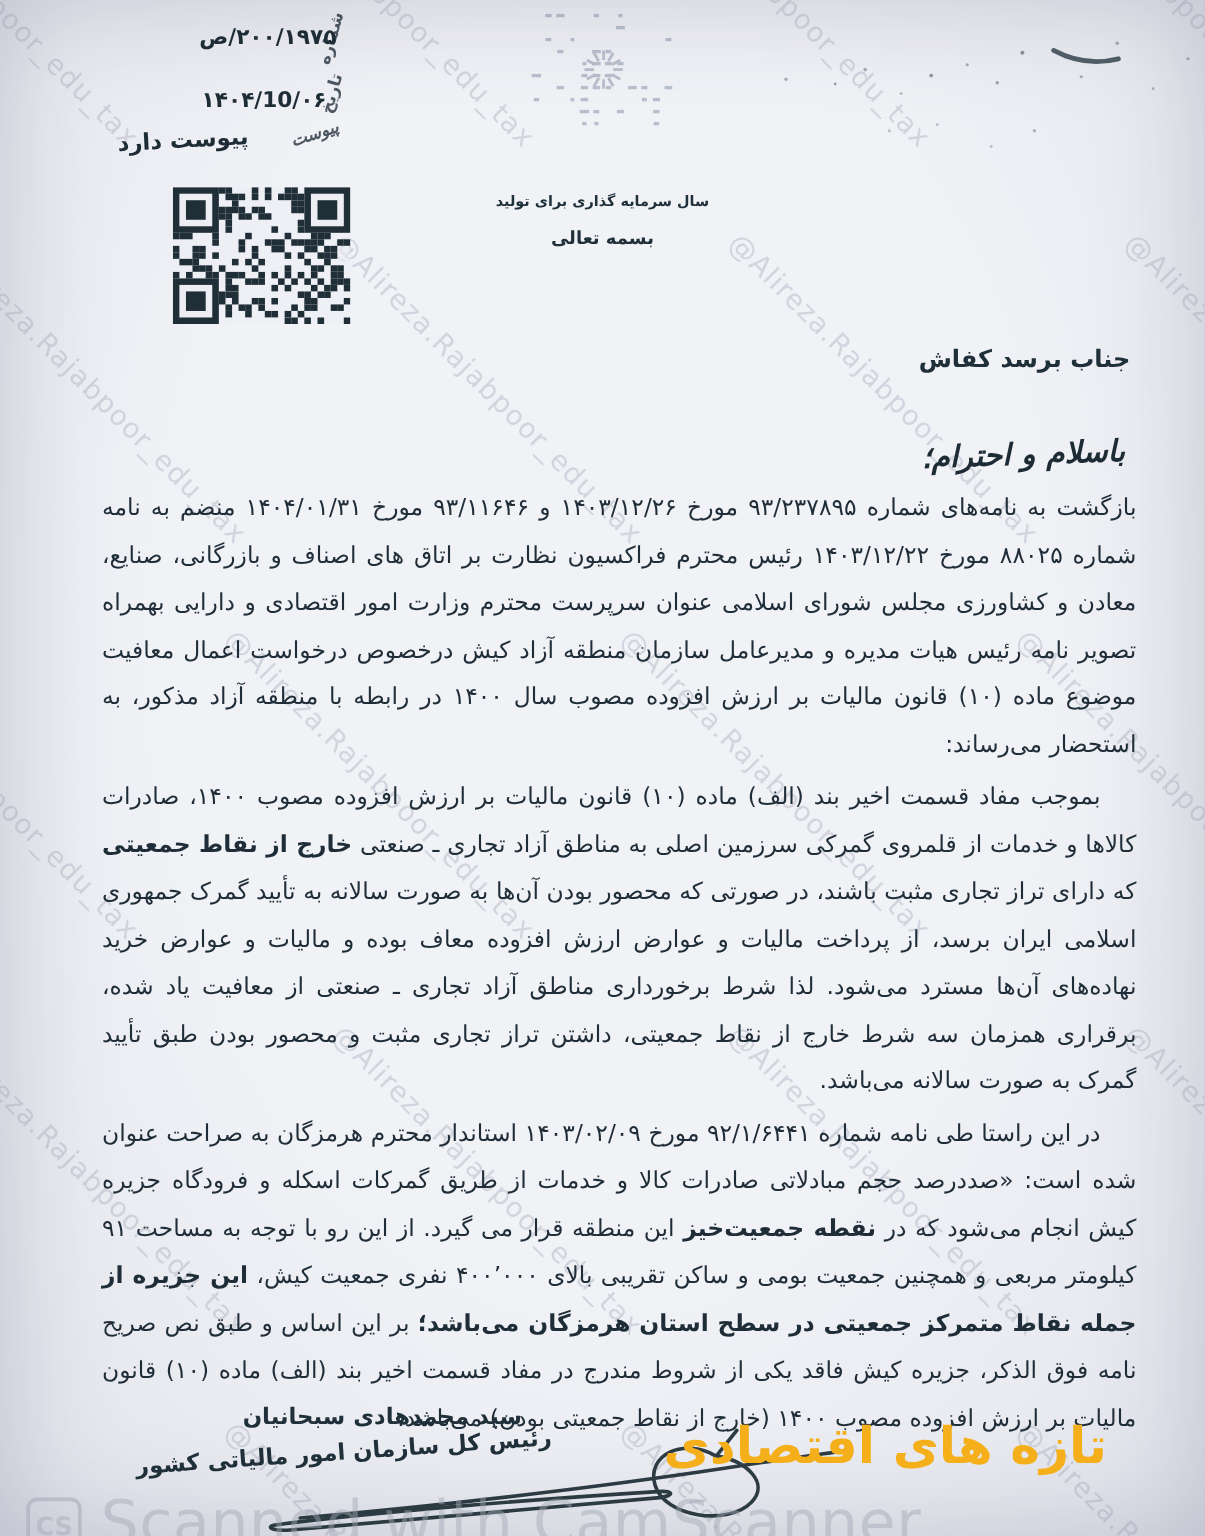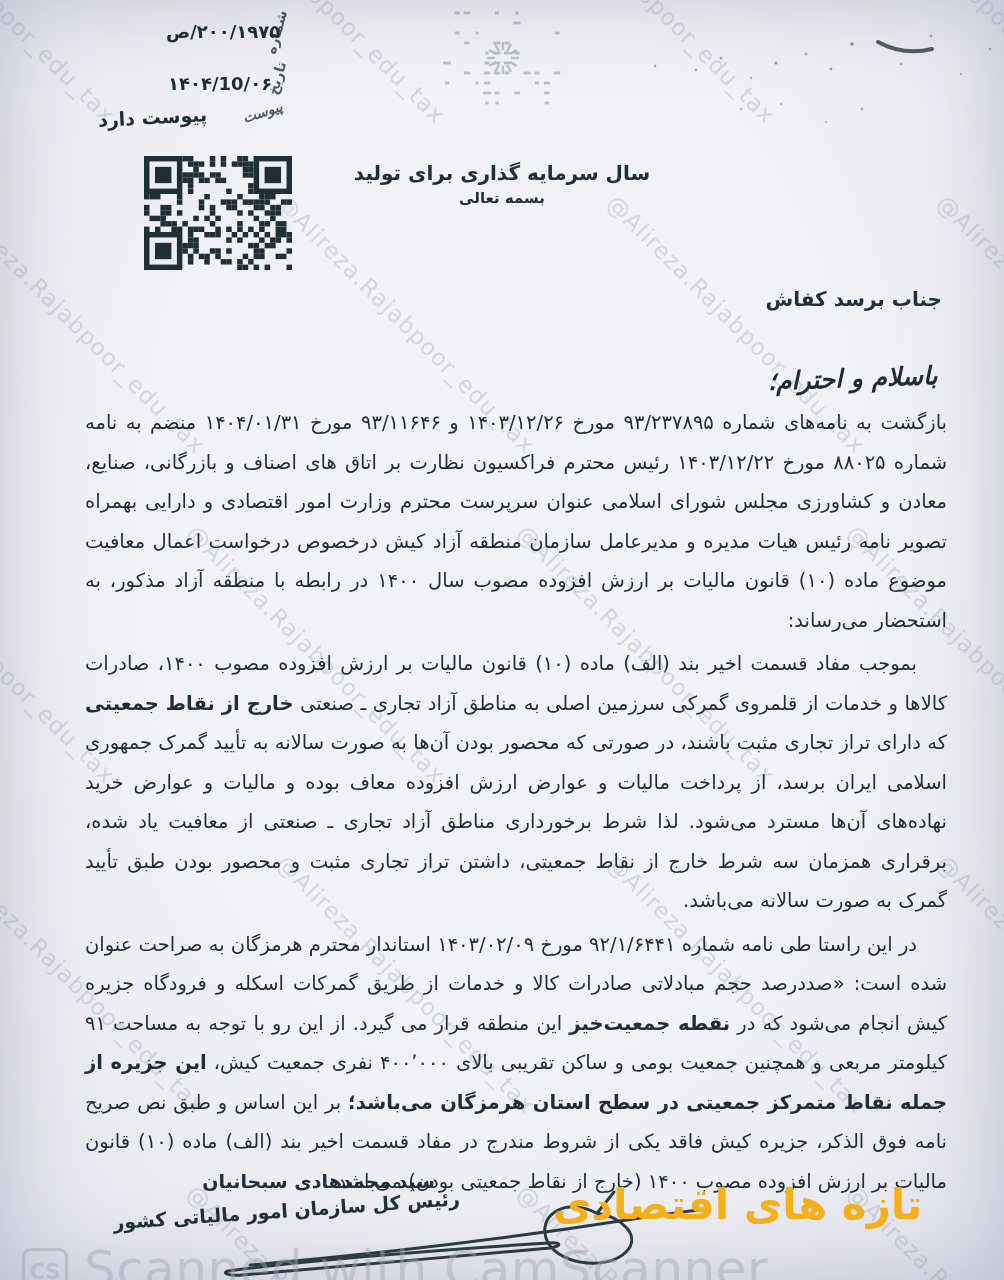--- a/index.html
+++ b/index.html
@@ -13,21 +13,21 @@
     position:absolute;transform:rotate(45deg);transform-origin:0 0;
     font-size:23px;letter-spacing:1px;white-space:nowrap;
     color:rgba(149,153,174,.33);pointer-events:none;
   }
   .abs{position:absolute;}
   .hdr-val{position:absolute;direction:rtl;font-weight:bold;font-size:18px;color:#1e2c36;white-space:nowrap;}
   .scribble{position:absolute;font-size:14px;font-weight:bold;color:#2b3743;opacity:.82;white-space:nowrap;}
   .scrib-steep{transform:rotate(-74deg);transform-origin:center;}
   .scrib-tilt{transform:rotate(-18deg);transform-origin:center;font-style:italic;}
   .attach-note{position:absolute;left:98px;top:106px;font-weight:bold;font-size:19px;color:#1e2c36;transform:rotate(-3deg);direction:rtl;}
-  .slogan{position:absolute;top:161px;left:502px;transform:translateX(-50%);font-size:20px;font-weight:bold;white-space:nowrap;direction:rtl;}
+  .slogan{position:absolute;top:161px;left:502px;transform:translateX(-50%);font-size:12px;font-weight:bold;white-space:nowrap;direction:rtl;}
   .bismillah{position:absolute;top:189px;left:502px;transform:translateX(-50%);font-size:15px;font-weight:bold;white-space:nowrap;direction:rtl;}
   .emblem{position:absolute;left:441px;top:8px;opacity:.42;}
   .qr{position:absolute;left:144px;top:156px;}
   .recipient{position:absolute;right:62px;top:284px;text-align:right;direction:rtl;}
   .recipient div{font-size:20px;font-weight:bold;line-height:31px;}
   .salutation{position:absolute;right:66px;top:364px;font-size:25px;font-weight:bold;font-style:italic;transform:rotate(-2deg);direction:rtl;color:#1d2b35;}
   .letter-body{
     position:absolute;left:85px;width:862px;top:403px;
     direction:rtl;text-align:justify;font-size:19.5px;line-height:39.5px;color:#1f2d38;
   }

